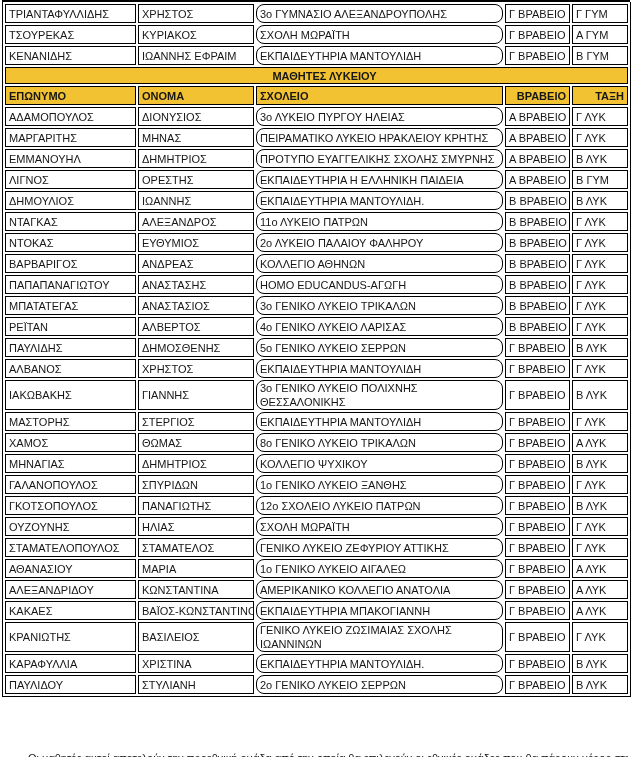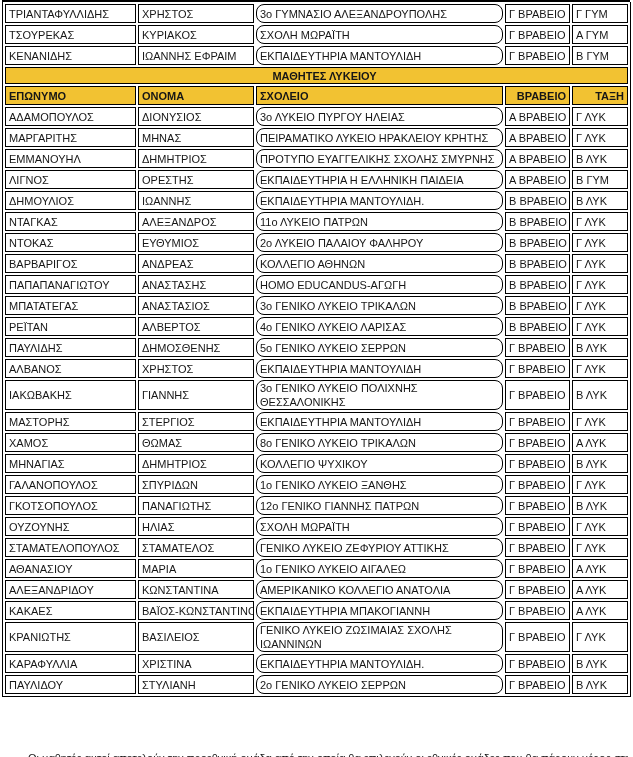--- a/index.html
+++ b/index.html
@@ -217,21 +217,21 @@
         <tr>
           <td class="c0">ΓΑΛΑΝΟΠΟΥΛΟΣ</td>
           <td class="c1">ΣΠΥΡΙΔΩΝ</td>
           <td class="c2">1ο ΓΕΝΙΚΟ ΛΥΚΕΙΟ ΞΑΝΘΗΣ</td>
           <td class="c3">Γ ΒΡΑΒΕΙΟ</td>
           <td class="c4">Γ ΛΥΚ</td>
         </tr>
         <tr>
           <td class="c0">ΓΚΟΤΣΟΠΟΥΛΟΣ</td>
           <td class="c1">ΠΑΝΑΓΙΩΤΗΣ</td>
-          <td class="c2">12ο ΓΕΝΙΚΟ ΓΙΑΝΝΗΣ ΠΑΤΡΩΝ</td>
+          <td class="c2">12ο ΣΧΟΛΕΙΟ ΛΥΚΕΙΟ ΠΑΤΡΩΝ</td>
           <td class="c3">Γ ΒΡΑΒΕΙΟ</td>
           <td class="c4">Β ΛΥΚ</td>
         </tr>
         <tr>
           <td class="c0">ΟΥΖΟΥΝΗΣ</td>
           <td class="c1">ΗΛΙΑΣ</td>
           <td class="c2">ΣΧΟΛΗ ΜΩΡΑΪΤΗ</td>
           <td class="c3">Γ ΒΡΑΒΕΙΟ</td>
           <td class="c4">Γ ΛΥΚ</td>
         </tr>

